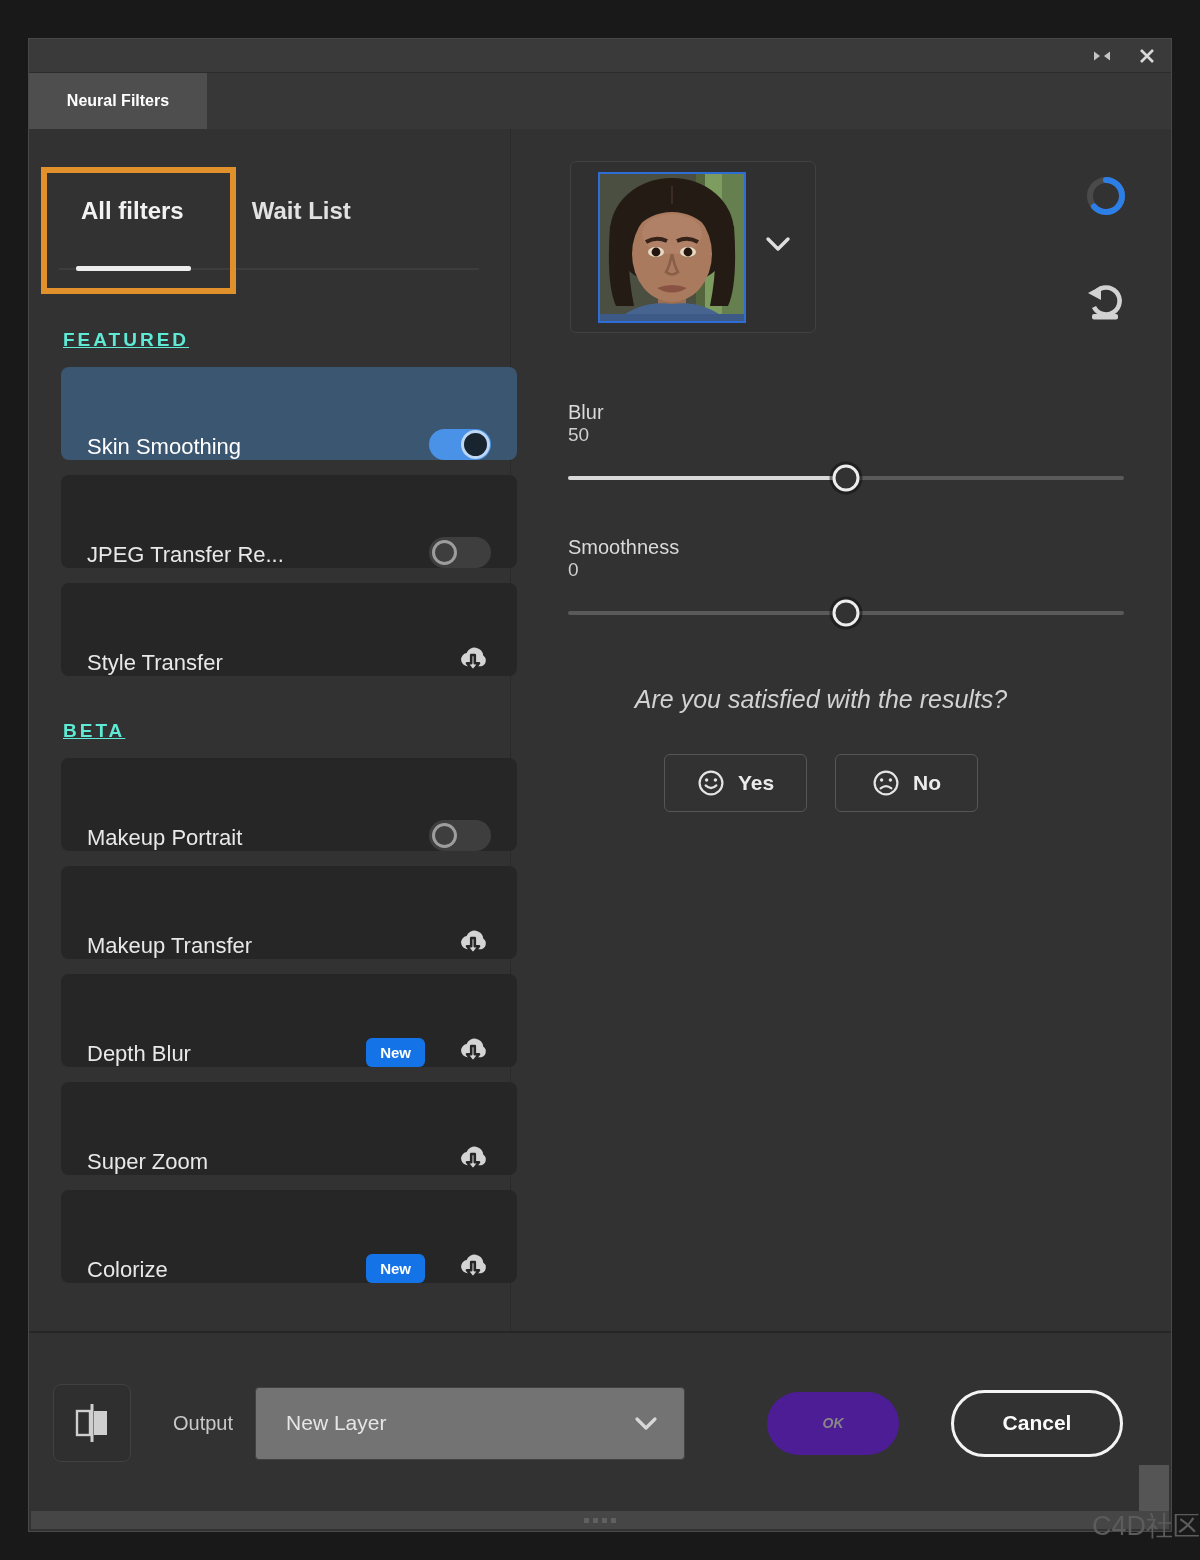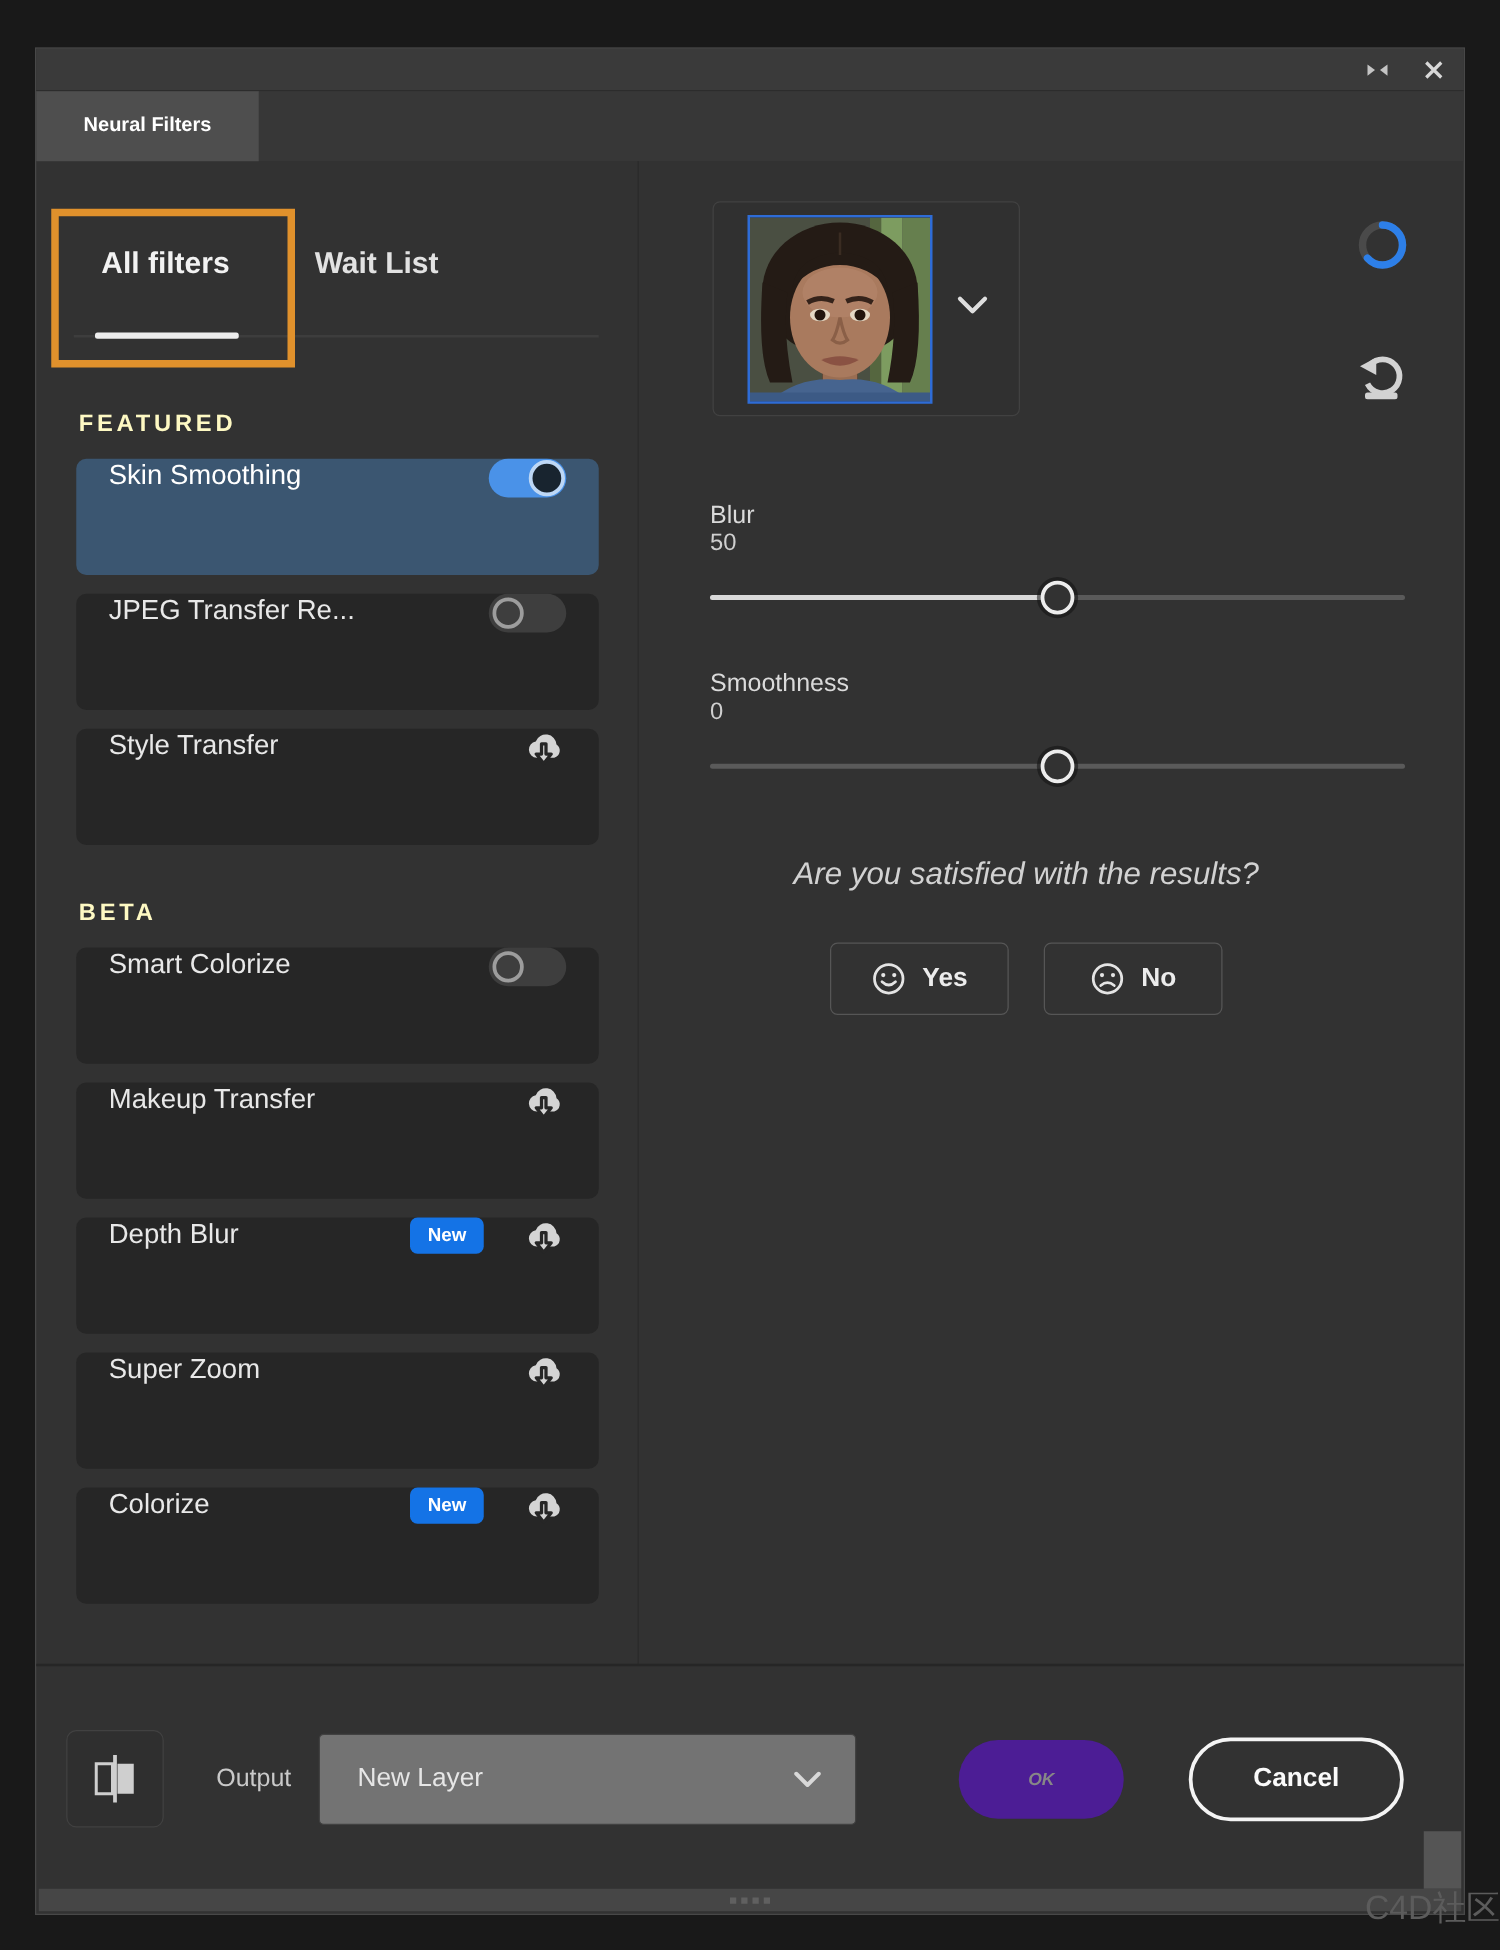--- a/index.html
+++ b/index.html
@@ -28,24 +28,24 @@
   .ftab-row { display:flex; padding:68px 0 0 52px; gap:68px; position:relative; }
   .ftab { font-size:24px; font-weight:700; color:#f2f2f2; cursor:pointer; }
   .ftab.inactive { color:#e2e2e2; }
   .tabs-divider { position:absolute; left:30px; width:420px; top:139px; height:2px; background:#3d3d3d; }
   .tab-underline { position:absolute; left:47px; width:115px; top:137px; height:5px; background:#ededed; border-radius:2px; }
   .annotation-box { position:absolute; left:12px; top:38px; width:195px; height:127px;
                     border:6px solid #e0912c; pointer-events:none; }
 
   
   #filter-list { position:absolute; left:0; top:200px; width:100%; }
-  .section-header { margin:0 0 16px 34px; font-size:19px; font-weight:bold; letter-spacing:3px; color:#fef9c3; }
+  .section-header { margin:0 0 16px 34px; font-size:19px; font-weight:bold; letter-spacing:3px; color:#5eead4;text-decoration:underline; }
   .section-header.later { margin-top:44px; }
-  .filter-row { width:418px; height:93px; margin:0 0 15px 32px; background:#262626; border-radius:8px;
-                display:flex; align-items:flex-start; padding:0 26px; cursor:pointer; }
+  .filter-row { width:456px; height:93px; margin:0 0 15px 32px; background:#262626; border-radius:8px;
+                display:flex; align-items:flex-end; padding:0 26px; cursor:pointer; }
   .filter-row.selected { background:#3b5671; }
   .row-label { flex:1; font-size:22px; color:#e8e8e8; white-space:nowrap; overflow:hidden; }
   .filter-row.selected .row-label { color:#fff; }
   .new-badge { background:#1473e6; color:#fff; font-size:15px; font-weight:bold;
                padding:6px 14px; border-radius:6px; margin-right:30px; }
   .toggle { position:relative; width:62px; height:31px; border-radius:16px; display:inline-block; }
   .toggle.on  { background:#4a92e8; }
   .toggle.off { background:#3e3e3e; }
   .toggle.on .tknob  { position:absolute; right:1px; top:1px; width:29px; height:29px; border-radius:50%;
                        background:#18242f; border:3px solid #bdd7f5; }
@@ -154,21 +154,21 @@
             <span class="row-label">Style Transfer</span>
             <span class="cloud-wrap">
               <svg width="36" height="33" viewBox="0 0 36 33">
                 <path d="M28.2,12.6 A8.6,8.6 0 0 0 11.6,10.1 A6.6,6.6 0 0 0 12.4,23.2 H26.4 A5.9,5.9 0 0 0 28.2,12.6 Z" fill="#d4d4d4"></path>
                 <path d="M16.2,12 h3.6 v8.2 h4.2 l-6,7.6 l-6,-7.6 h4.2 Z" fill="#d4d4d4" stroke="#262626" stroke-width="2.6" stroke-linejoin="round"></path>
               </svg>
             </span>
           </div>
           <div class="section-header later">BETA</div>
           <div class="filter-row">
-            <span class="row-label">Smart Colorize</span>
+            <span class="row-label">Makeup Portrait</span>
             <span class="toggle off">
               <span class="tknob"></span>
             </span>
           </div>
           <div class="filter-row">
             <span class="row-label">Makeup Transfer</span>
             <span class="cloud-wrap">
               <svg width="36" height="33" viewBox="0 0 36 33">
                 <path d="M28.2,12.6 A8.6,8.6 0 0 0 11.6,10.1 A6.6,6.6 0 0 0 12.4,23.2 H26.4 A5.9,5.9 0 0 0 28.2,12.6 Z" fill="#d4d4d4"></path>
                 <path d="M16.2,12 h3.6 v8.2 h4.2 l-6,7.6 l-6,-7.6 h4.2 Z" fill="#d4d4d4" stroke="#262626" stroke-width="2.6" stroke-linejoin="round"></path>

